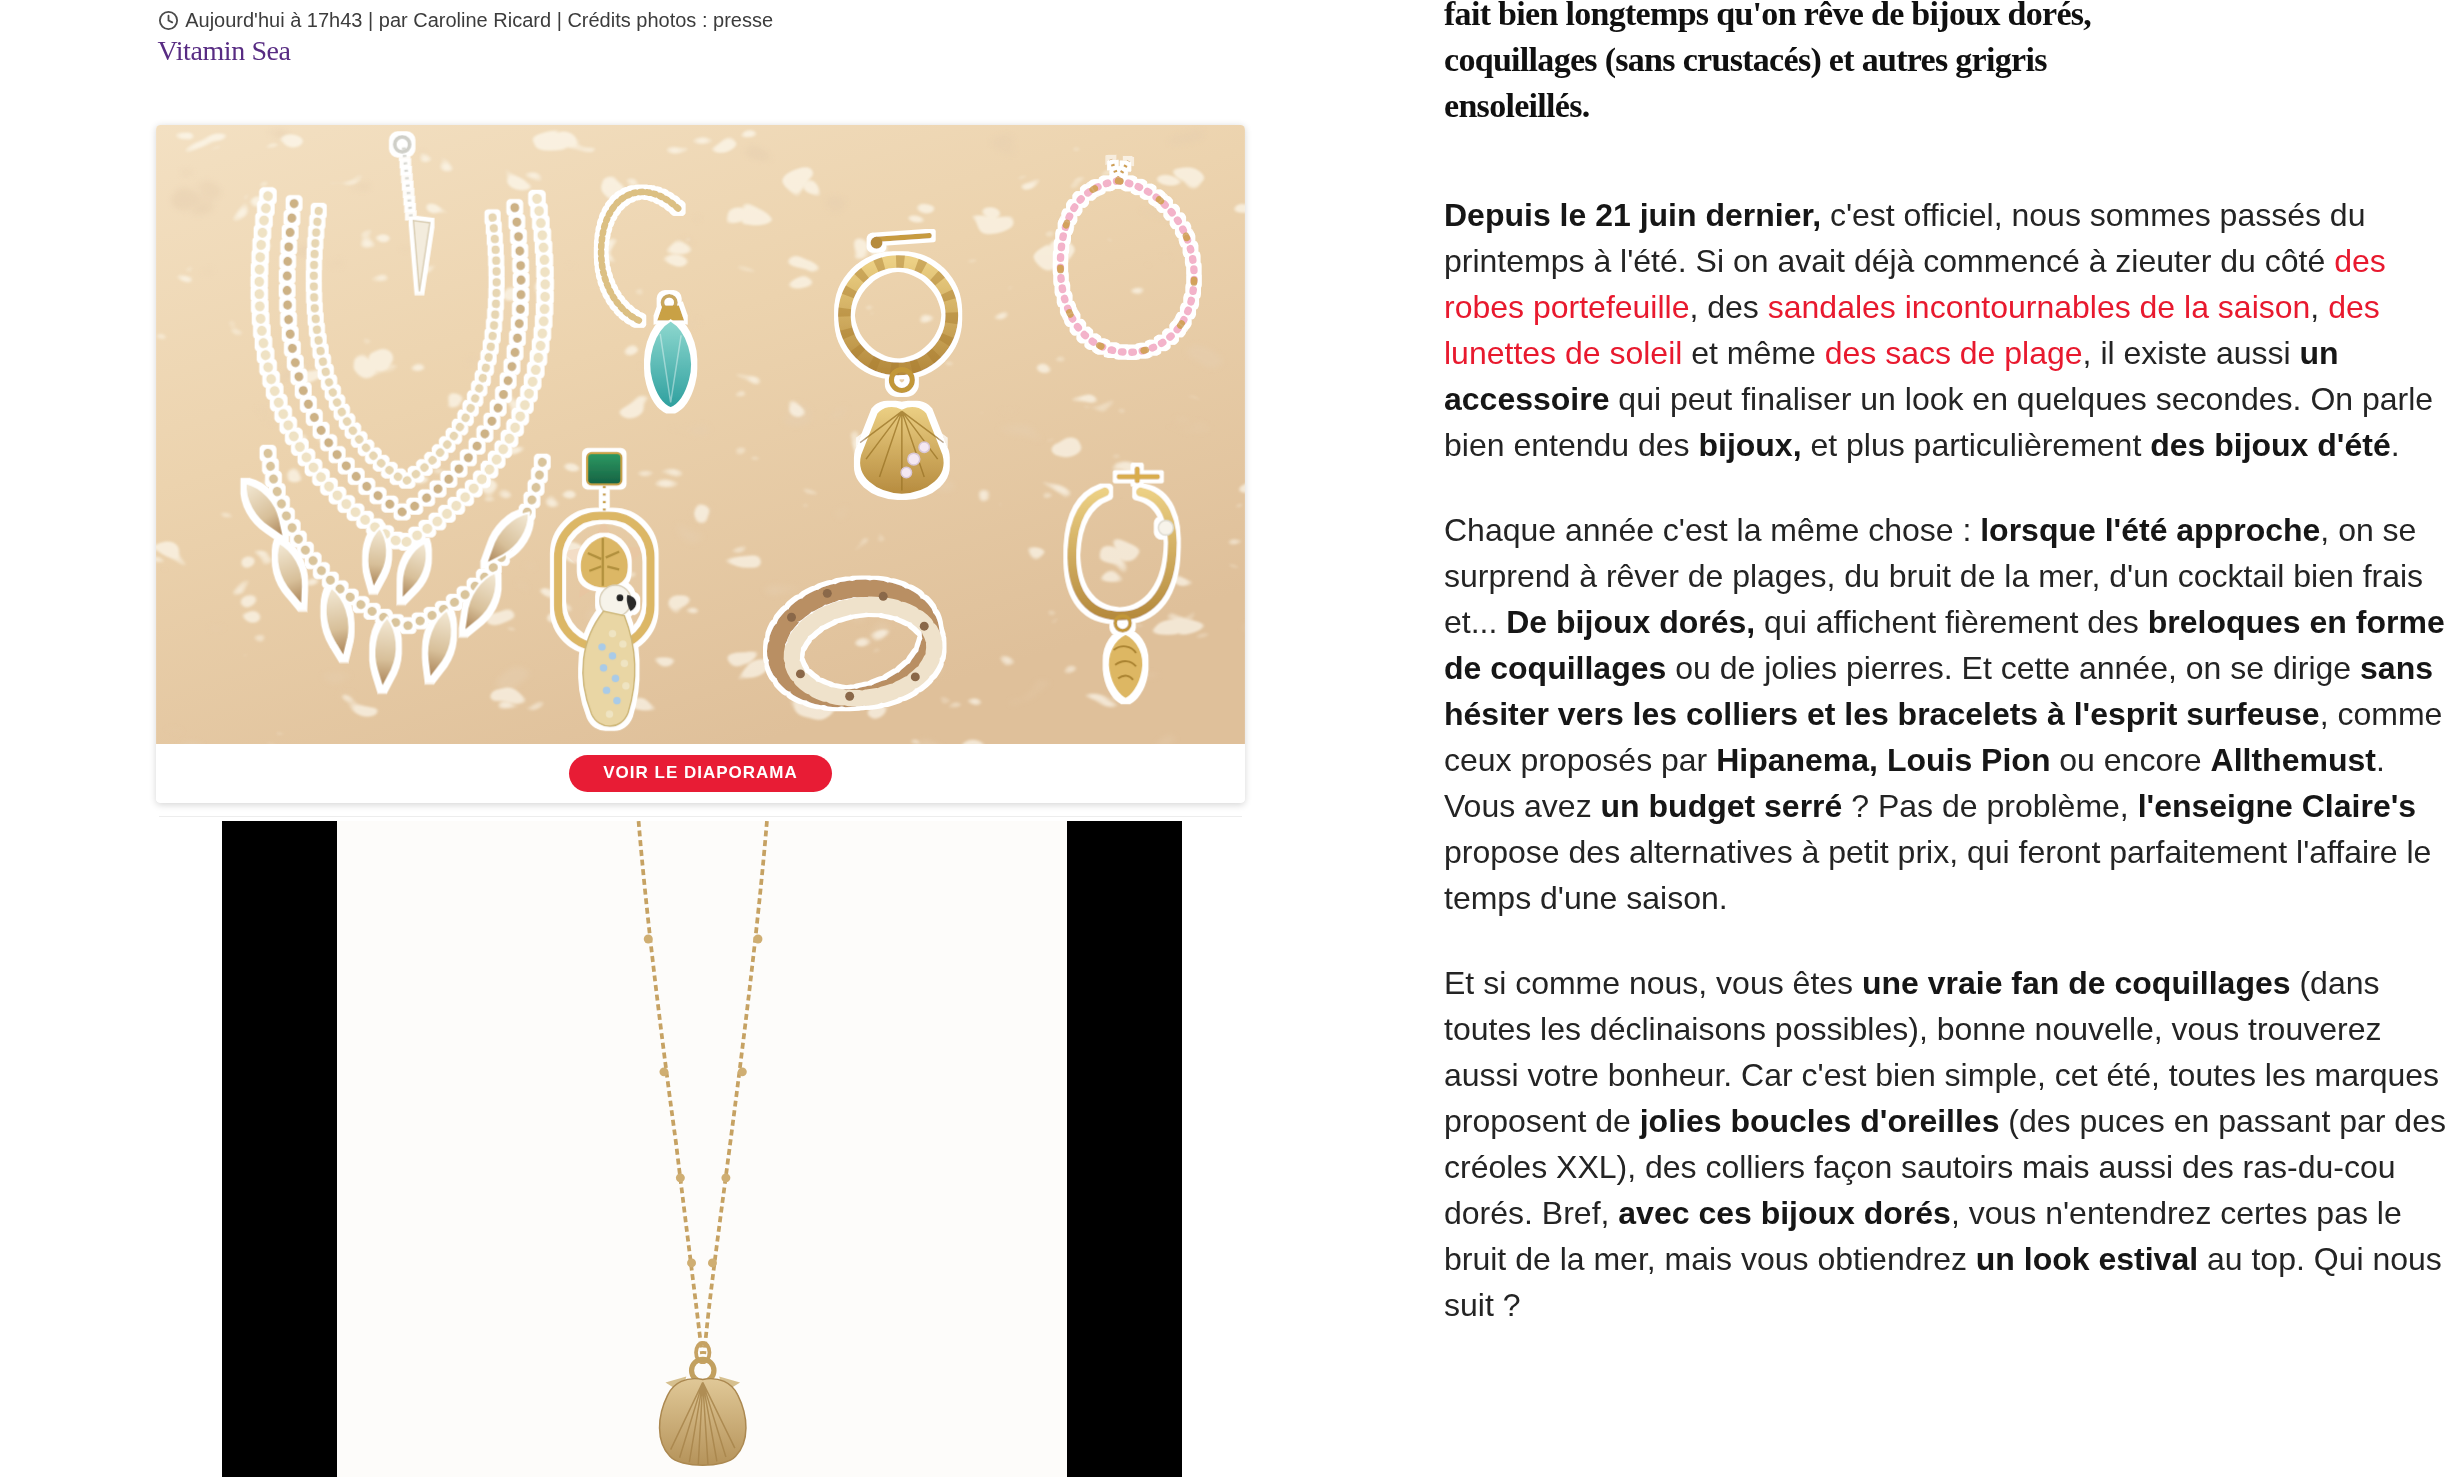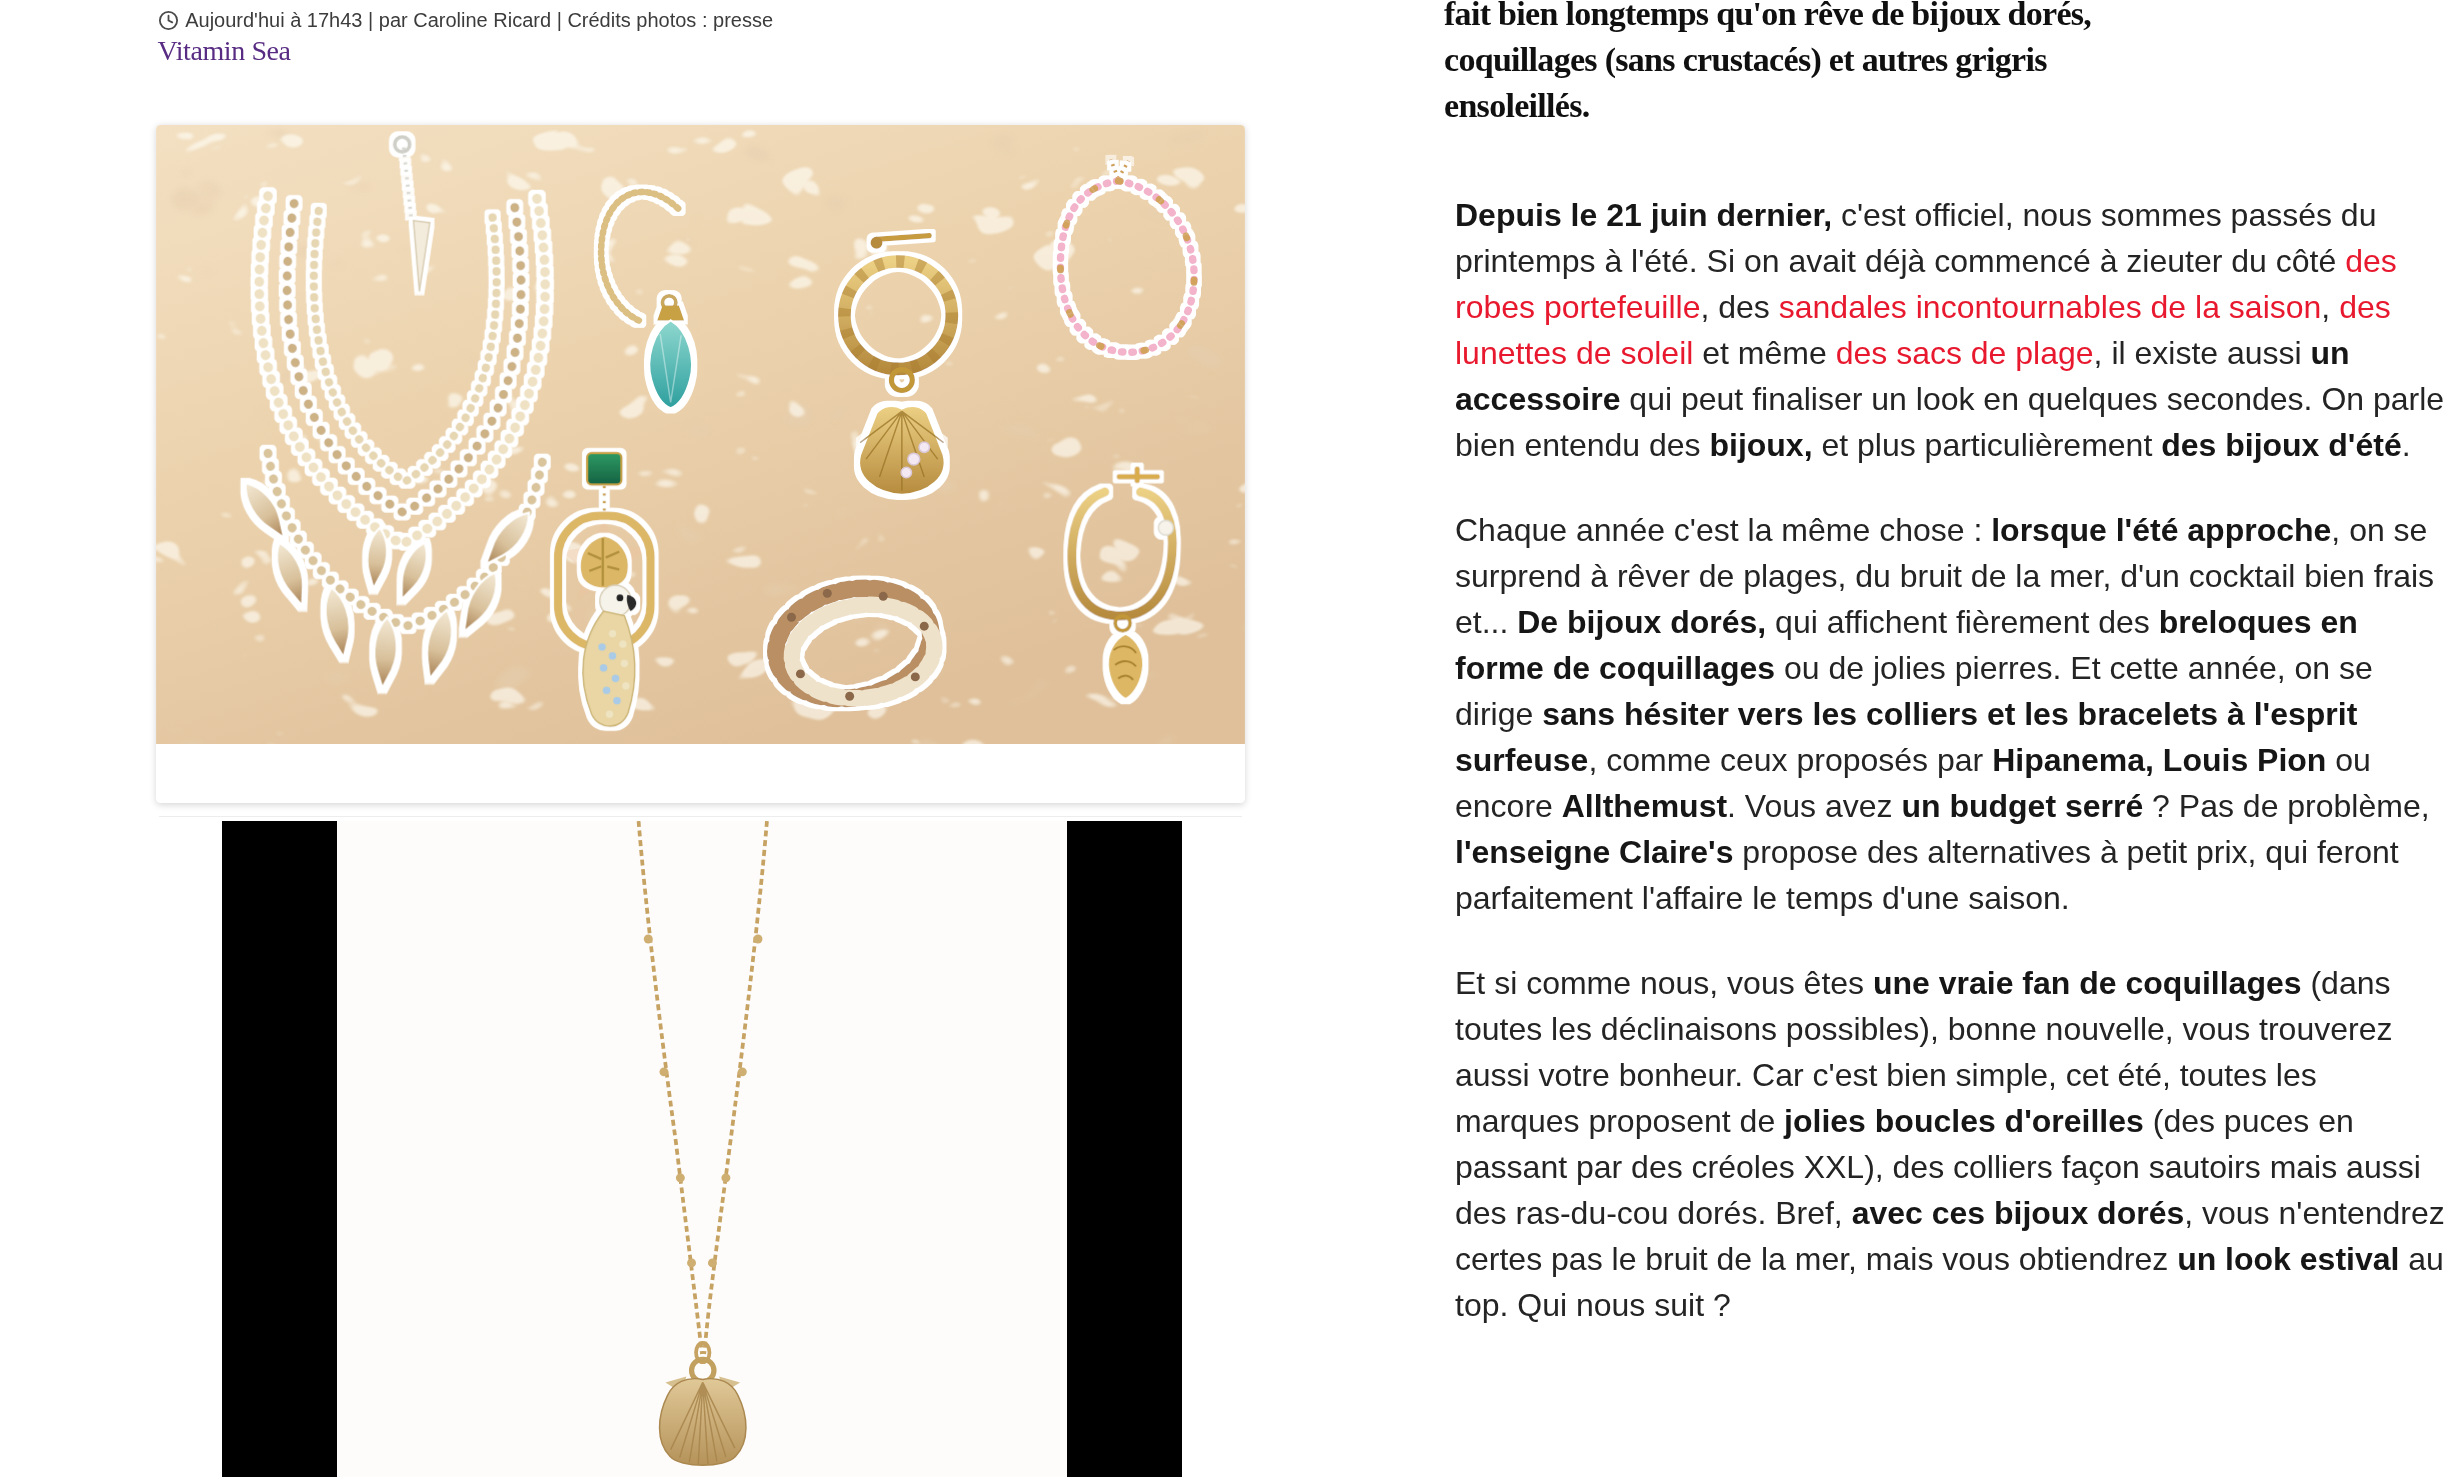--- a/index.html
+++ b/index.html
@@ -32,21 +32,21 @@
   .figure-topline{position:absolute;left:3px;top:816px;width:1083px;height:0.7px;background:#ededed;}
   .product-figure{position:absolute;left:66px;top:821px;width:960px;height:657px;
         margin:0;background:#000;}
   .product-inner{position:absolute;left:115px;top:0;width:730px;height:657px;background:#fdfcfa;}
   .product-inner svg{display:block;}
 
   
   .right-col{position:absolute;left:1444px;top:0;width:1016px;}
   .intro{margin:-9px 0 0;font-family:"Liberation Serif",serif;font-weight:700;
         font-size:34px;line-height:46px;color:#101010;letter-spacing:-0.7px;white-space:pre-line;}
-  .para{margin:63px 11px 0;font-size:32px;line-height:46px;color:#242424;}
+  .para{margin:63px 0 0;font-size:32px;line-height:46px;color:#242424;}
   .para + .para{margin-top:39px;}
   .seg-b{font-weight:700;color:#161616;}
   .seg-r{color:#e8192e;cursor:pointer;}
 </style>
 </head>
 <body>
 
 <div id="page">
 
   <div class="left-col">
@@ -219,20 +219,23 @@
             <circle cx="1354" cy="540" r="10" fill="#f7f3ea" stroke="#dddad0" stroke-width="2"></circle>
             <circle cx="1296" cy="668" r="10" fill="none" stroke="#c29739" stroke-width="5"></circle>
             <g transform="translate(1300,712)">
               <path d="M0,-30 C-17,-22 -27,-2 -23,20 C-19,42 -8,54 0,58 C8,54 19,42 23,20 C27,-2 17,-22 0,-30 Z" fill="#ddb763" stroke="#ffffff" stroke-width="3"></path>
               <path d="M-16,-8 C-6,-16 8,-14 14,-4 M-14,12 C-4,4 8,6 14,14 M-10,30 C-2,24 6,26 10,32" fill="none" stroke="#a98230" stroke-width="2.5"></path>
             </g>
           </g>
         </svg>
       </div>
 
+      <div class="hero-footer">
+        <button class="diaporama-btn">VOIR LE DIAPORAMA</button>
+      </div>
     </div>
 
     <div class="figure-topline"></div>
 
     <figure class="product-figure">
       <div class="product-inner">
         <svg viewBox="0 0 978 880" width="730" height="657">
           <defs>
             <linearGradient id="goldShell" x1="0" y1="0" x2="0" y2="1">
               <stop offset="0" stop-color="#e0c897"></stop>

